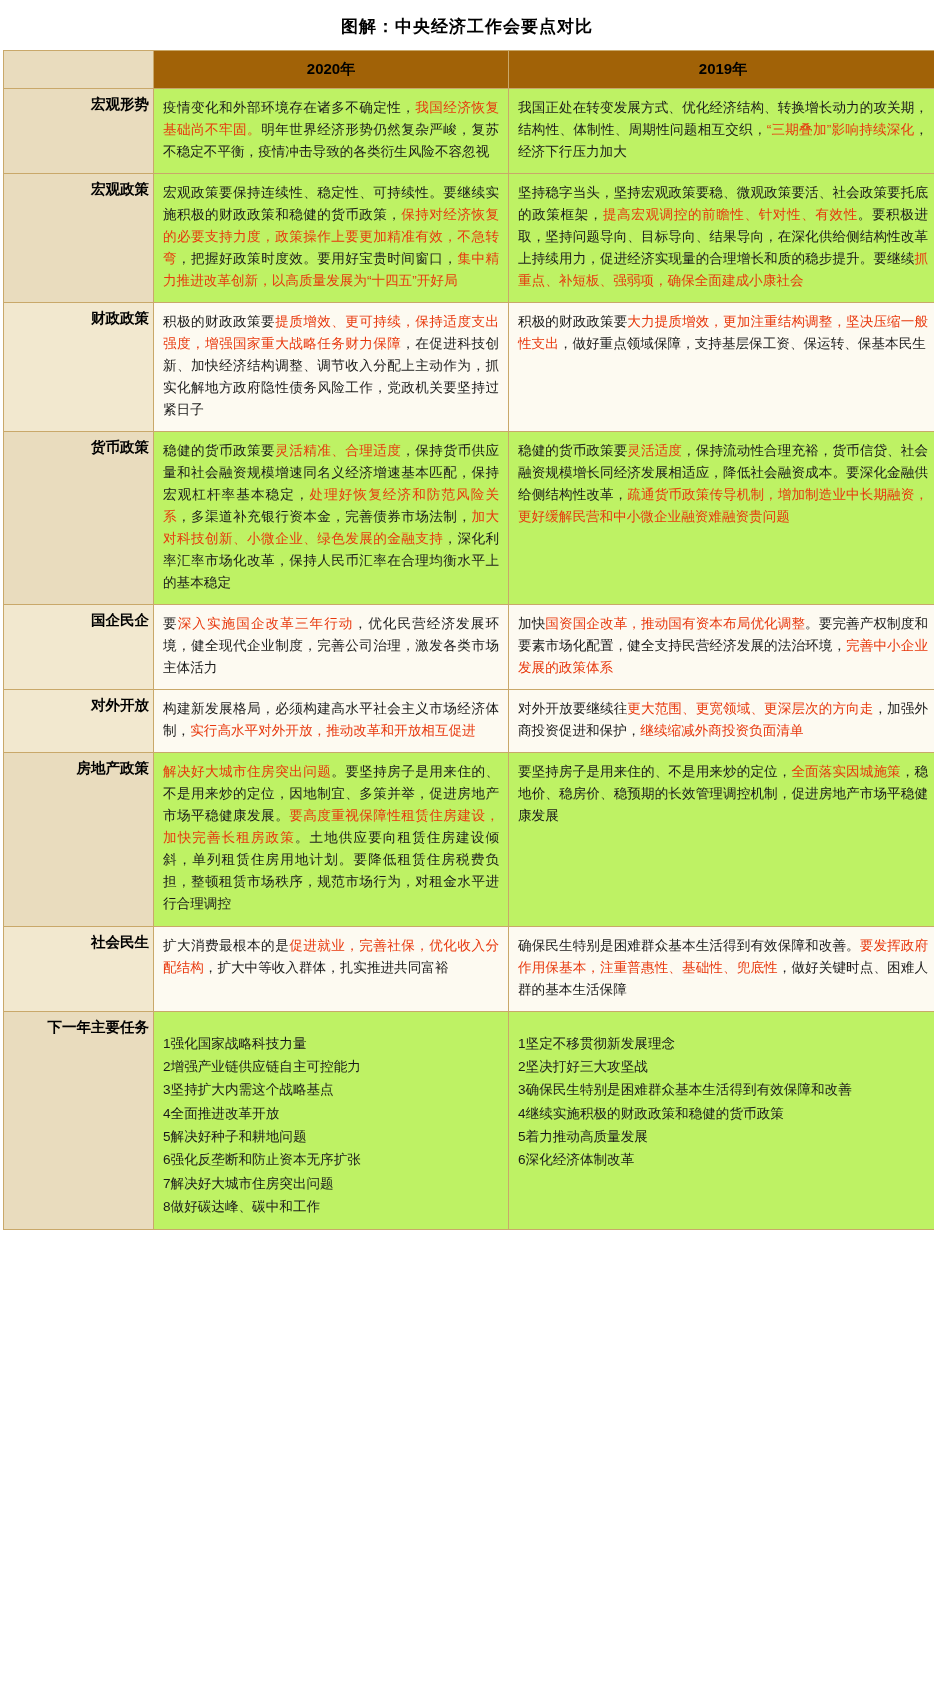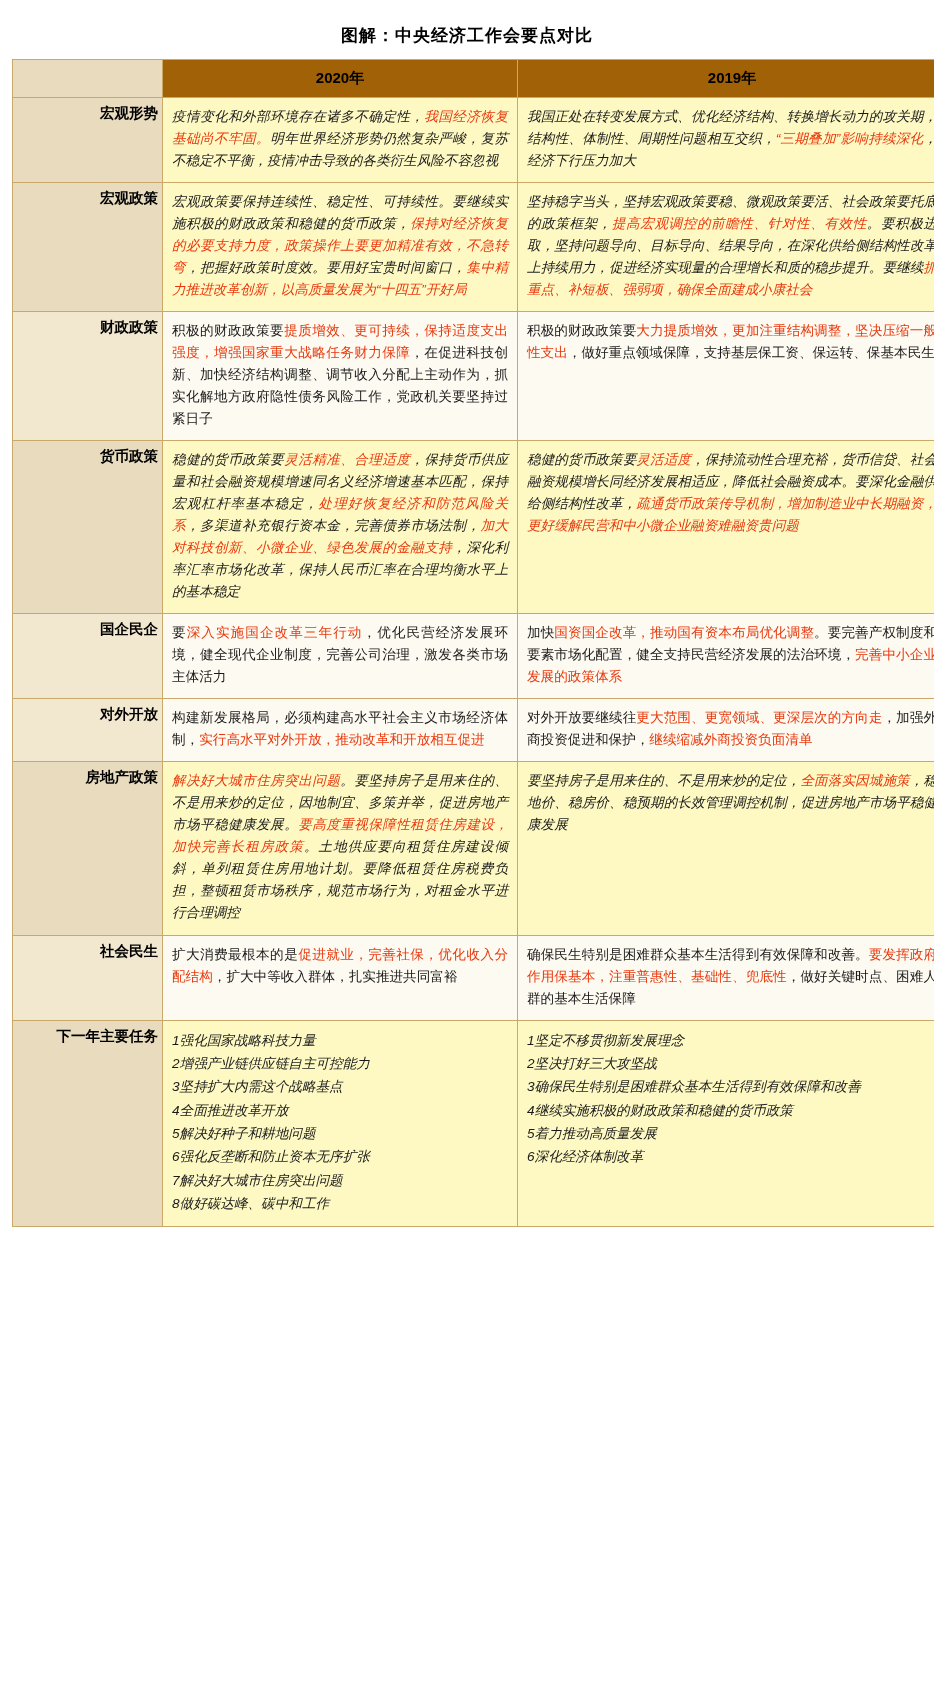--- a/index.html
+++ b/index.html
@@ -7,21 +7,21 @@
     padding: 0;
     background: #ffffff;
   }
   body {
     width: 934px;
     font-family: "Liberation Sans", "DejaVu Sans", sans-serif;
   }
   .page {
     width: 934px;
     box-sizing: border-box;
-    padding: 12px;
+    padding: 3px;
   }
   .title {
     text-align: center;
     font-size: 17px;
     font-weight: bold;
     color: #000000;
     padding: 12px 0 12px 0;
     letter-spacing: 1px;
   }
   table.cmp {
@@ -60,29 +60,30 @@
   }
   td.cell {
     font-size: 13.6px;
     line-height: 1.62;
     color: #1a1a1a;
     padding: 8px 9px 10px 9px;
     text-align: justify;
   }
   
   tr.band-a td.label { background: #e9dcbe; }
-  tr.band-a td.cell  { background: #fef9c3; font-style: italic; }
+  tr.band-a td.cell  { background: #bef264; }
   tr.band-b td.label { background: #f2e8cf; }
   tr.band-b td.cell  { background: #fdfaf1; }
 
   .hl { color: #e8380d; }
   .tasklist {
     font-size: 13.6px;
     line-height: 1.72;
     color: #1a1a1a;
+    margin-top: 12px;
   }
   .tasklist div { white-space: nowrap; }
 </style>
 </head>
 <body>
 
 <div class="page">
 
   <div class="title">图解：中央经济工作会要点对比</div>
 

